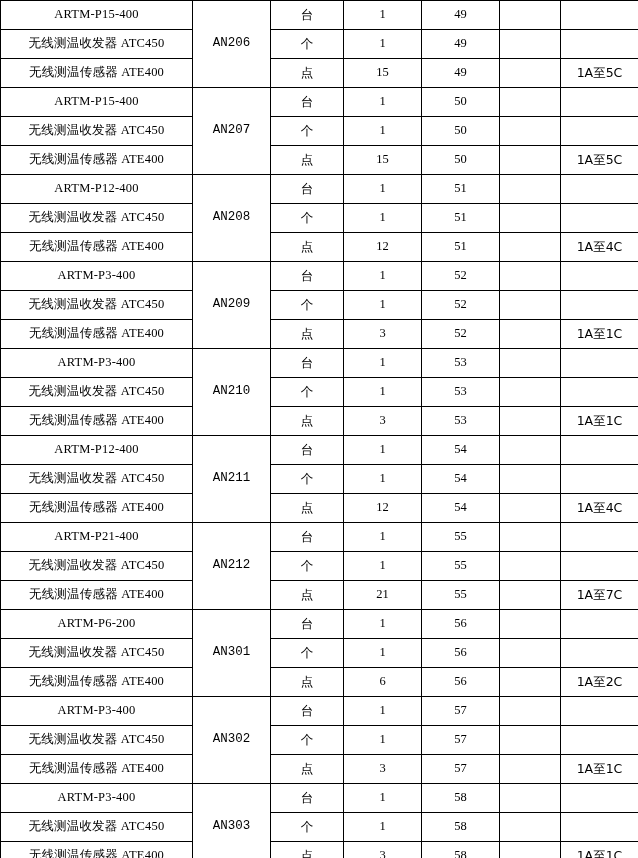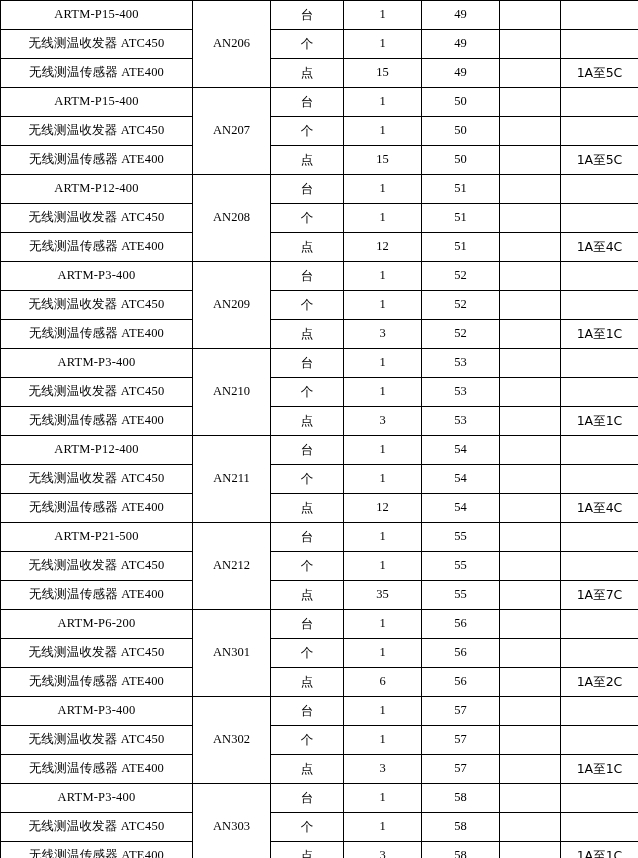--- a/index.html
+++ b/index.html
@@ -42,21 +42,21 @@
   col.c-qty    { width: 78px;  }
   col.c-no     { width: 78px;  }
   col.c-note   { width: 61px;  }
   col.c-last   { width: 78px;  }
 
   td.name-cell {
     font-family: "Liberation Serif", serif;
     letter-spacing: 0.2px;
   }
   td.group-cell {
-    font-family: Liberation Serif, serif;
+    font-family: Liberation Mono, monospace;
   }
   td.note-cell {
     font-size: 12px;
   }
   td.blank-cell { }
   .cn {
     font-family: "DejaVu Sans", sans-serif;
     font-size: 12px;
   }
 </style>
@@ -219,40 +219,40 @@
         </tr>
         <tr>
           <td class="name-cell">无线测温传感器 ATE400</td>
           <td class="cn">点</td>
           <td>12</td>
           <td>54</td>
           <td class="blank-cell"></td>
           <td class="note-cell cn">1A至4C</td>
         </tr>
         <tr>
-          <td class="name-cell">ARTM-P21-500</td>
+          <td class="name-cell">ARTM-P21-400</td>
           <td class="group-cell" rowspan="3">AN212</td>
           <td class="cn">台</td>
           <td>1</td>
           <td>55</td>
           <td class="blank-cell"></td>
           <td class="note-cell cn"></td>
         </tr>
         <tr>
           <td class="name-cell">无线测温收发器 ATC450</td>
           <td class="cn">个</td>
           <td>1</td>
           <td>55</td>
           <td class="blank-cell"></td>
           <td class="note-cell cn"></td>
         </tr>
         <tr>
           <td class="name-cell">无线测温传感器 ATE400</td>
           <td class="cn">点</td>
-          <td>35</td>
+          <td>21</td>
           <td>55</td>
           <td class="blank-cell"></td>
           <td class="note-cell cn">1A至7C</td>
         </tr>
         <tr>
           <td class="name-cell">ARTM-P6-200</td>
           <td class="group-cell" rowspan="3">AN301</td>
           <td class="cn">台</td>
           <td>1</td>
           <td>56</td>

